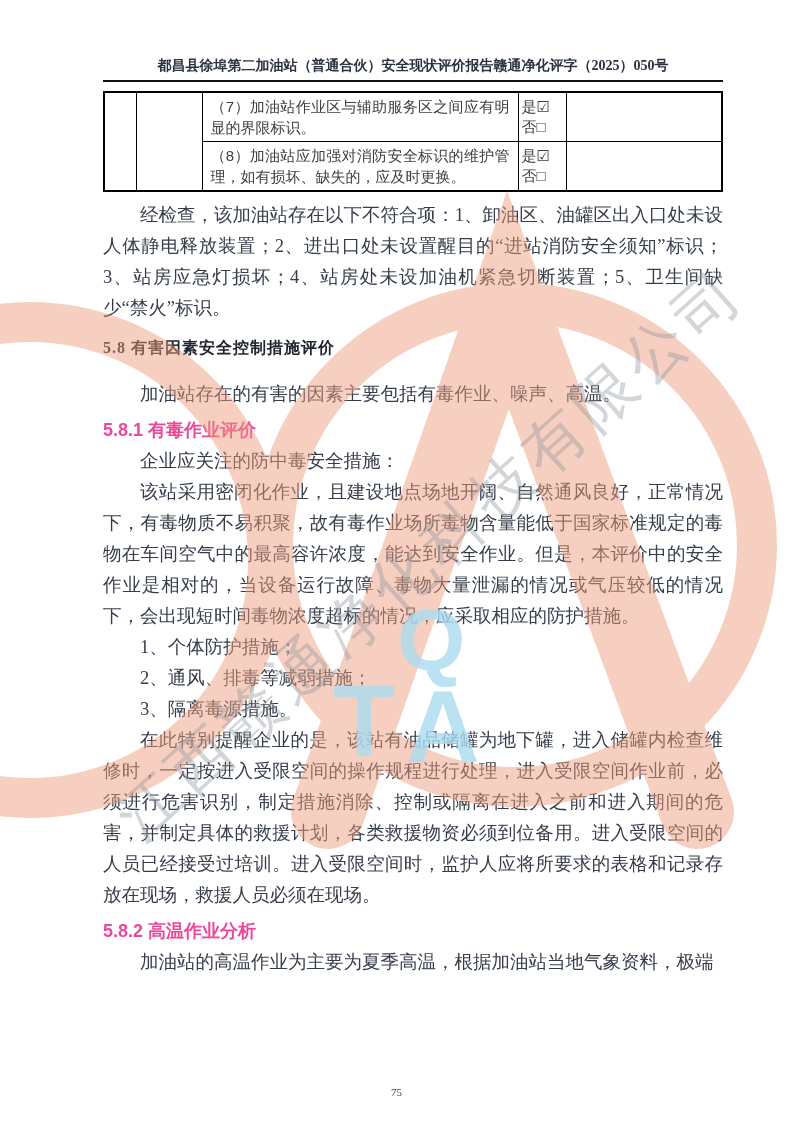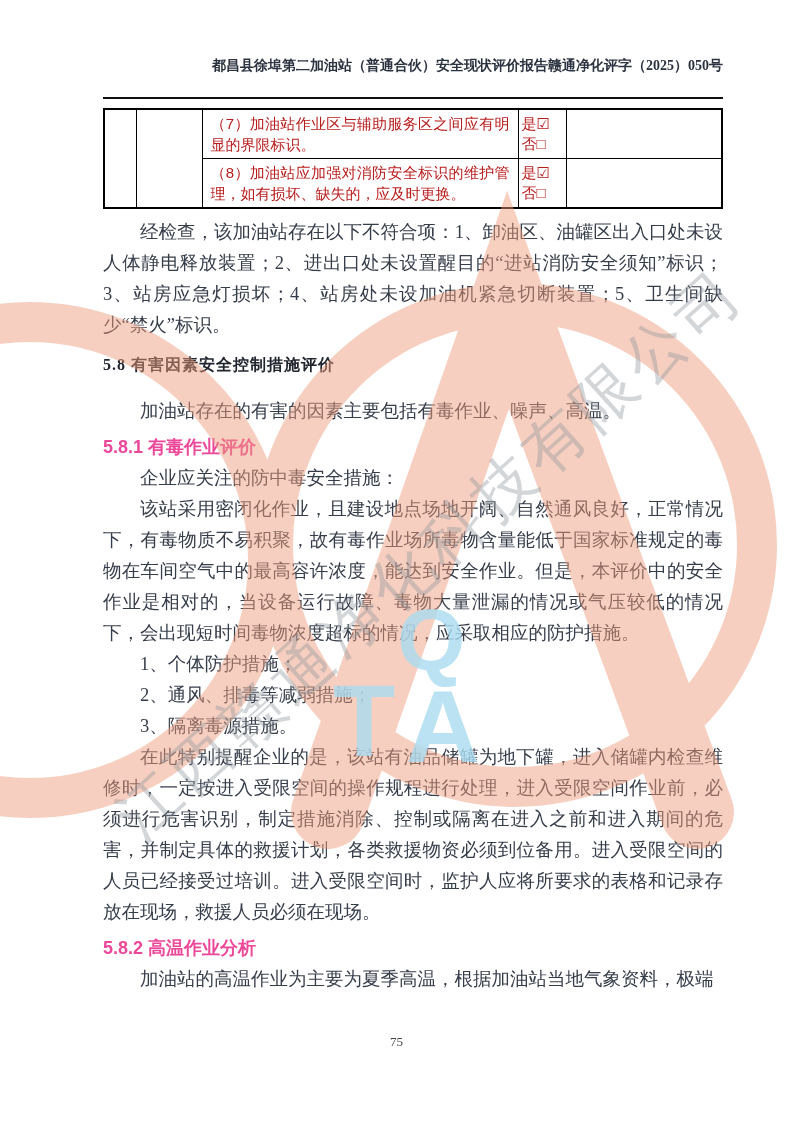--- a/index.html
+++ b/index.html
@@ -25,47 +25,47 @@
     position:absolute;
     font-family:"Liberation Sans","DejaVu Sans",sans-serif;
     font-weight:bold;color:#aadcf1;opacity:.8;line-height:1;
   }
   .wm-q{left:397px;top:596px;font-size:88px;}
   .wm-t{left:333px;top:670px;font-size:102px;}
   .wm-a{left:406px;top:676px;font-size:102px;}
   
   .content{position:absolute;left:103px;top:57px;width:620px;z-index:1;}
   .doc-header{
-    display:flex;justify-content:flex-end;align-items:baseline;
+    display:flex;justify-content:center;align-items:baseline;
     font-weight:bold;font-size:14px;color:#2c3340;
-    padding-bottom:22px;border-bottom:2px solid #111;
+    padding-bottom:5px;border-bottom:2px solid #111;
   }
   table.chk{
     margin-top:9px;width:100%;table-layout:fixed;
     border-collapse:collapse;border:2.5px solid #000;
     font-family:"Liberation Sans","DejaVu Sans",sans-serif;
-    font-size:15px;color:#b91c1c;
+    font-size:15px;color:#404040;
   }
   table.chk td{border:1px solid #000;vertical-align:middle;}
   td.c-item{padding:3px 8px;line-height:21px;text-align:justify;}
   td.c-yn{padding:2px 3px;line-height:20px;white-space:nowrap;text-align:left;}
   tr.chk-row{height:45px;}
   .para{margin:0;text-indent:2em;font-size:18.5px;line-height:31px;text-align:justify;}
   .para.first{margin-top:8px;}
   .h2{
     margin:14px 0 20px;font-size:16px;font-weight:bold;color:#20252e;
     font-family:"Liberation Serif","DejaVu Serif",serif;letter-spacing:1px;
   }
   .h3{
     margin:8px 0 4px;font-size:18px;font-weight:bold;color:#ec4899;
     font-family:"Liberation Sans","DejaVu Sans",sans-serif;
   }
   .footer{
-    position:absolute;left:0;right:0;top:1034px;z-index:1;
-    text-align:center;font-size:13px;color:#444;
+    position:absolute;left:0;right:0;top:1086px;z-index:1;
+    text-align:center;font-size:11px;color:#444;
   }
 </style>
 </head>
 <body>
 
 <div class="page">
 
   <div class="wm-layer">
     <svg width="793" height="1122" viewBox="0 0 793 1122">
       <g stroke="#f09d7c" opacity="0.48" fill="none">

